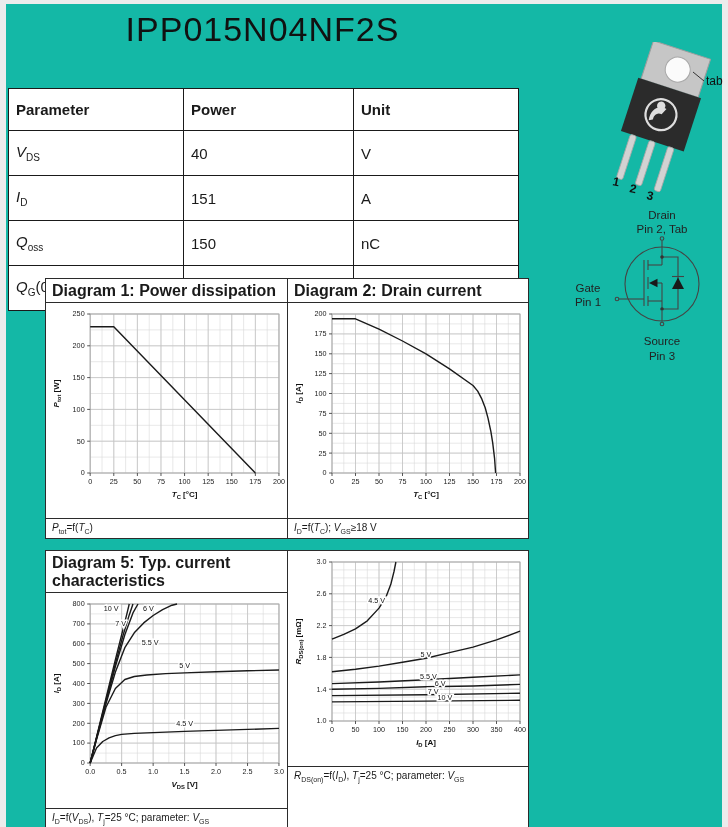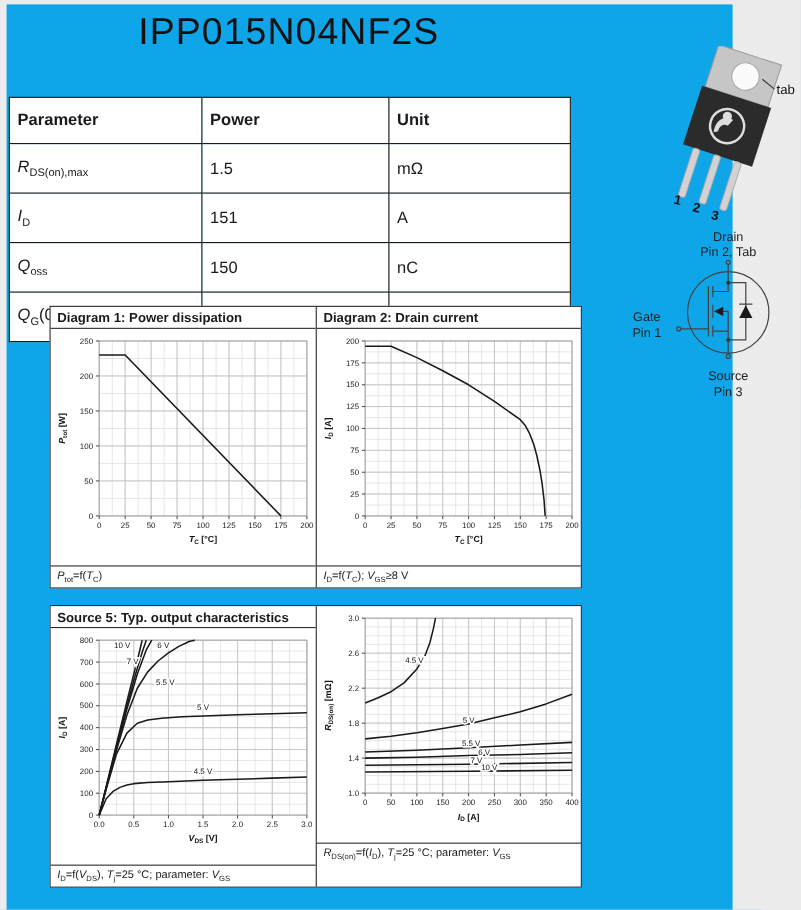--- a/index.html
+++ b/index.html
@@ -1,17 +1,17 @@
 <!DOCTYPE html>
 <html><head>
 <meta charset="utf-8">
 <style>
   * { margin:0; padding:0; box-sizing:border-box; }
   html,body { width:728px; height:827px; background:#ececec; font-family:"Liberation Sans", sans-serif; color:#1a1a1a; }
-  .page { position:absolute; left:6px; top:4px; width:660px; height:823px; background:#0ea5e9; }
+  .page { position:absolute; left:6px; top:4px; width:716px; height:823px; background:#14b8a6; }
 
   .title { position:absolute; left:2px; top:6px; width:509px; text-align:center;
            font-size:34px; font-weight:400; letter-spacing:1px; color:#111; }
 
   
   table.params { position:absolute; left:2px; top:84px; width:510px; border-collapse:collapse; table-layout:fixed; }
   table.params th, table.params td { border:1.5px solid #1a1a1a; text-align:left; padding:12px 7px; height:29px; font-size:15px; vertical-align:middle; background:#fff; }
   table.params th { font-weight:700; }
   table.params col.c1 { width:175px; } table.params col.c2 { width:170px; } table.params col.c3 { width:165px; }
   td.param i, td.param span { }
@@ -20,21 +20,21 @@
   
   .pkg-svg { position:absolute; left:579px; top:38px; }
   .sym-svg { position:absolute; left:554px; top:201px; }
 
   
   .drow { position:absolute; left:39px; width:484px; border:1.5px solid #2b2b2b; display:flex; background:#fff; }
   .drow1 { top:274px; }
   .drow2 { top:546px; }
   .dcell { width:50%; display:flex; flex-direction:column; }
   .dcell + .dcell { border-left:1.5px solid #2b2b2b; }
-  .dhead { font-size:12px; font-weight:700; padding:3px 6px 2px 6px; border-bottom:1.5px solid #2b2b2b; }
+  .dhead { font-size:16px; font-weight:700; padding:3px 6px 2px 6px; border-bottom:1.5px solid #2b2b2b; }
   .dcap  { font-size:10px; padding:3px 6px; border-top:1.5px solid #2b2b2b; min-height:20px; }
   .dcap sub { font-size:7px; }
   .chart { width:100%; height:215px; display:block; }
 
   svg text { font-family:"Liberation Sans", sans-serif; }
 </style>
 </head>
 <body>
 
 <div class="page">
@@ -104,23 +104,23 @@
       </colgroup>
     <thead>
       <tr>
         <th>Parameter</th>
         <th>Power</th>
         <th>Unit</th>
       </tr>
     </thead>
     <tbody>
         <tr>
-          <td class="param"><span style="font-style: italic;">R</span><sub>DS(on),max</sub></td>
-          <td>1.5</td>
-          <td>mΩ</td>
+          <td class="param"><span style="font-style: italic;">V</span><sub>DS</sub></td>
+          <td>40</td>
+          <td>V</td>
         </tr>
         <tr>
           <td class="param"><span style="font-style: italic;">I</span><sub>D</sub></td>
           <td>151</td>
           <td>A</td>
         </tr>
         <tr>
           <td class="param"><span style="font-style: italic;">Q</span><sub>oss</sub></td>
           <td>150</td>
           <td>nC</td>
@@ -322,27 +322,27 @@
               <line x1="41" y1="30.9" x2="44" y2="30.9" stroke="#444444" stroke-width="0.9"></line>
               <text x="38.5" y="33.3" text-anchor="end" font-size="7.2" fill="#222">175</text>
               <line x1="41" y1="11.0" x2="44" y2="11.0" stroke="#444444" stroke-width="0.9"></line>
               <text x="38.5" y="13.4" text-anchor="end" font-size="7.2" fill="#222">200</text>
             </g>
             <text x="138" y="194" text-anchor="middle" fill="#111"><tspan font-size="8" font-style="italic" font-weight="700">T</tspan><tspan font-size="5.8" dy="1.7" font-weight="700">C</tspan><tspan font-size="8" dy="-1.7" font-weight="700"> [°C]</tspan></text>
             <text x="13" y="90.5" text-anchor="middle" fill="#111" transform="rotate(-90 13 90.5)"><tspan font-size="8" font-style="italic" font-weight="700">I</tspan><tspan font-size="5.8" dy="1.7" font-weight="700">D</tspan><tspan font-size="8" dy="-1.7" font-weight="700"> [A]</tspan></text>
             <path d="M44.0 15.8 L67.5 15.8 L91.0 26.1 L114.5 38.0 L138.0 50.8 L161.5 65.9 L185.0 82.5 L189.7 88.1 L193.5 95.3 L197.2 104.8 L200.0 115.1 L202.9 128.7 L204.7 139.8 L206.6 155.7 L207.6 170.0" fill="none" stroke="#1a1a1a" stroke-width="1.4" stroke-linejoin="round"></path>
           </svg>
         </div>
-      <div class="dcap"><span style="font-style: italic;">I</span><sub>D</sub><span>=f(</span><span style="font-style: italic;">T</span><sub>C</sub><span>); </span><span style="font-style: italic;">V</span><sub>GS</sub><span>≥8 V</span></div>
+      <div class="dcap"><span style="font-style: italic;">I</span><sub>D</sub><span>=f(</span><span style="font-style: italic;">T</span><sub>C</sub><span>); </span><span style="font-style: italic;">V</span><sub>GS</sub><span>≥18 V</span></div>
     </div>
   </div>
 
   <div class="drow drow2">
     <div class="dcell">
-      <div class="dhead">Source 5: Typ. output characteristics</div>
+      <div class="dhead">Diagram 5: Typ. current characteristics</div>
       <div>
           <svg viewBox="0 0 240 215" preserveAspectRatio="none" class="chart">
             <g>
               <line x1="44.0" y1="11" x2="44.0" y2="170" stroke="#d9d9d9" stroke-width="0.6"></line>
               <line x1="59.7" y1="11" x2="59.7" y2="170" stroke="#d9d9d9" stroke-width="0.6"></line>
               <line x1="75.3" y1="11" x2="75.3" y2="170" stroke="#d9d9d9" stroke-width="0.6"></line>
               <line x1="91.0" y1="11" x2="91.0" y2="170" stroke="#d9d9d9" stroke-width="0.6"></line>
               <line x1="106.7" y1="11" x2="106.7" y2="170" stroke="#d9d9d9" stroke-width="0.6"></line>
               <line x1="122.3" y1="11" x2="122.3" y2="170" stroke="#d9d9d9" stroke-width="0.6"></line>
               <line x1="138.0" y1="11" x2="138.0" y2="170" stroke="#d9d9d9" stroke-width="0.6"></line>

